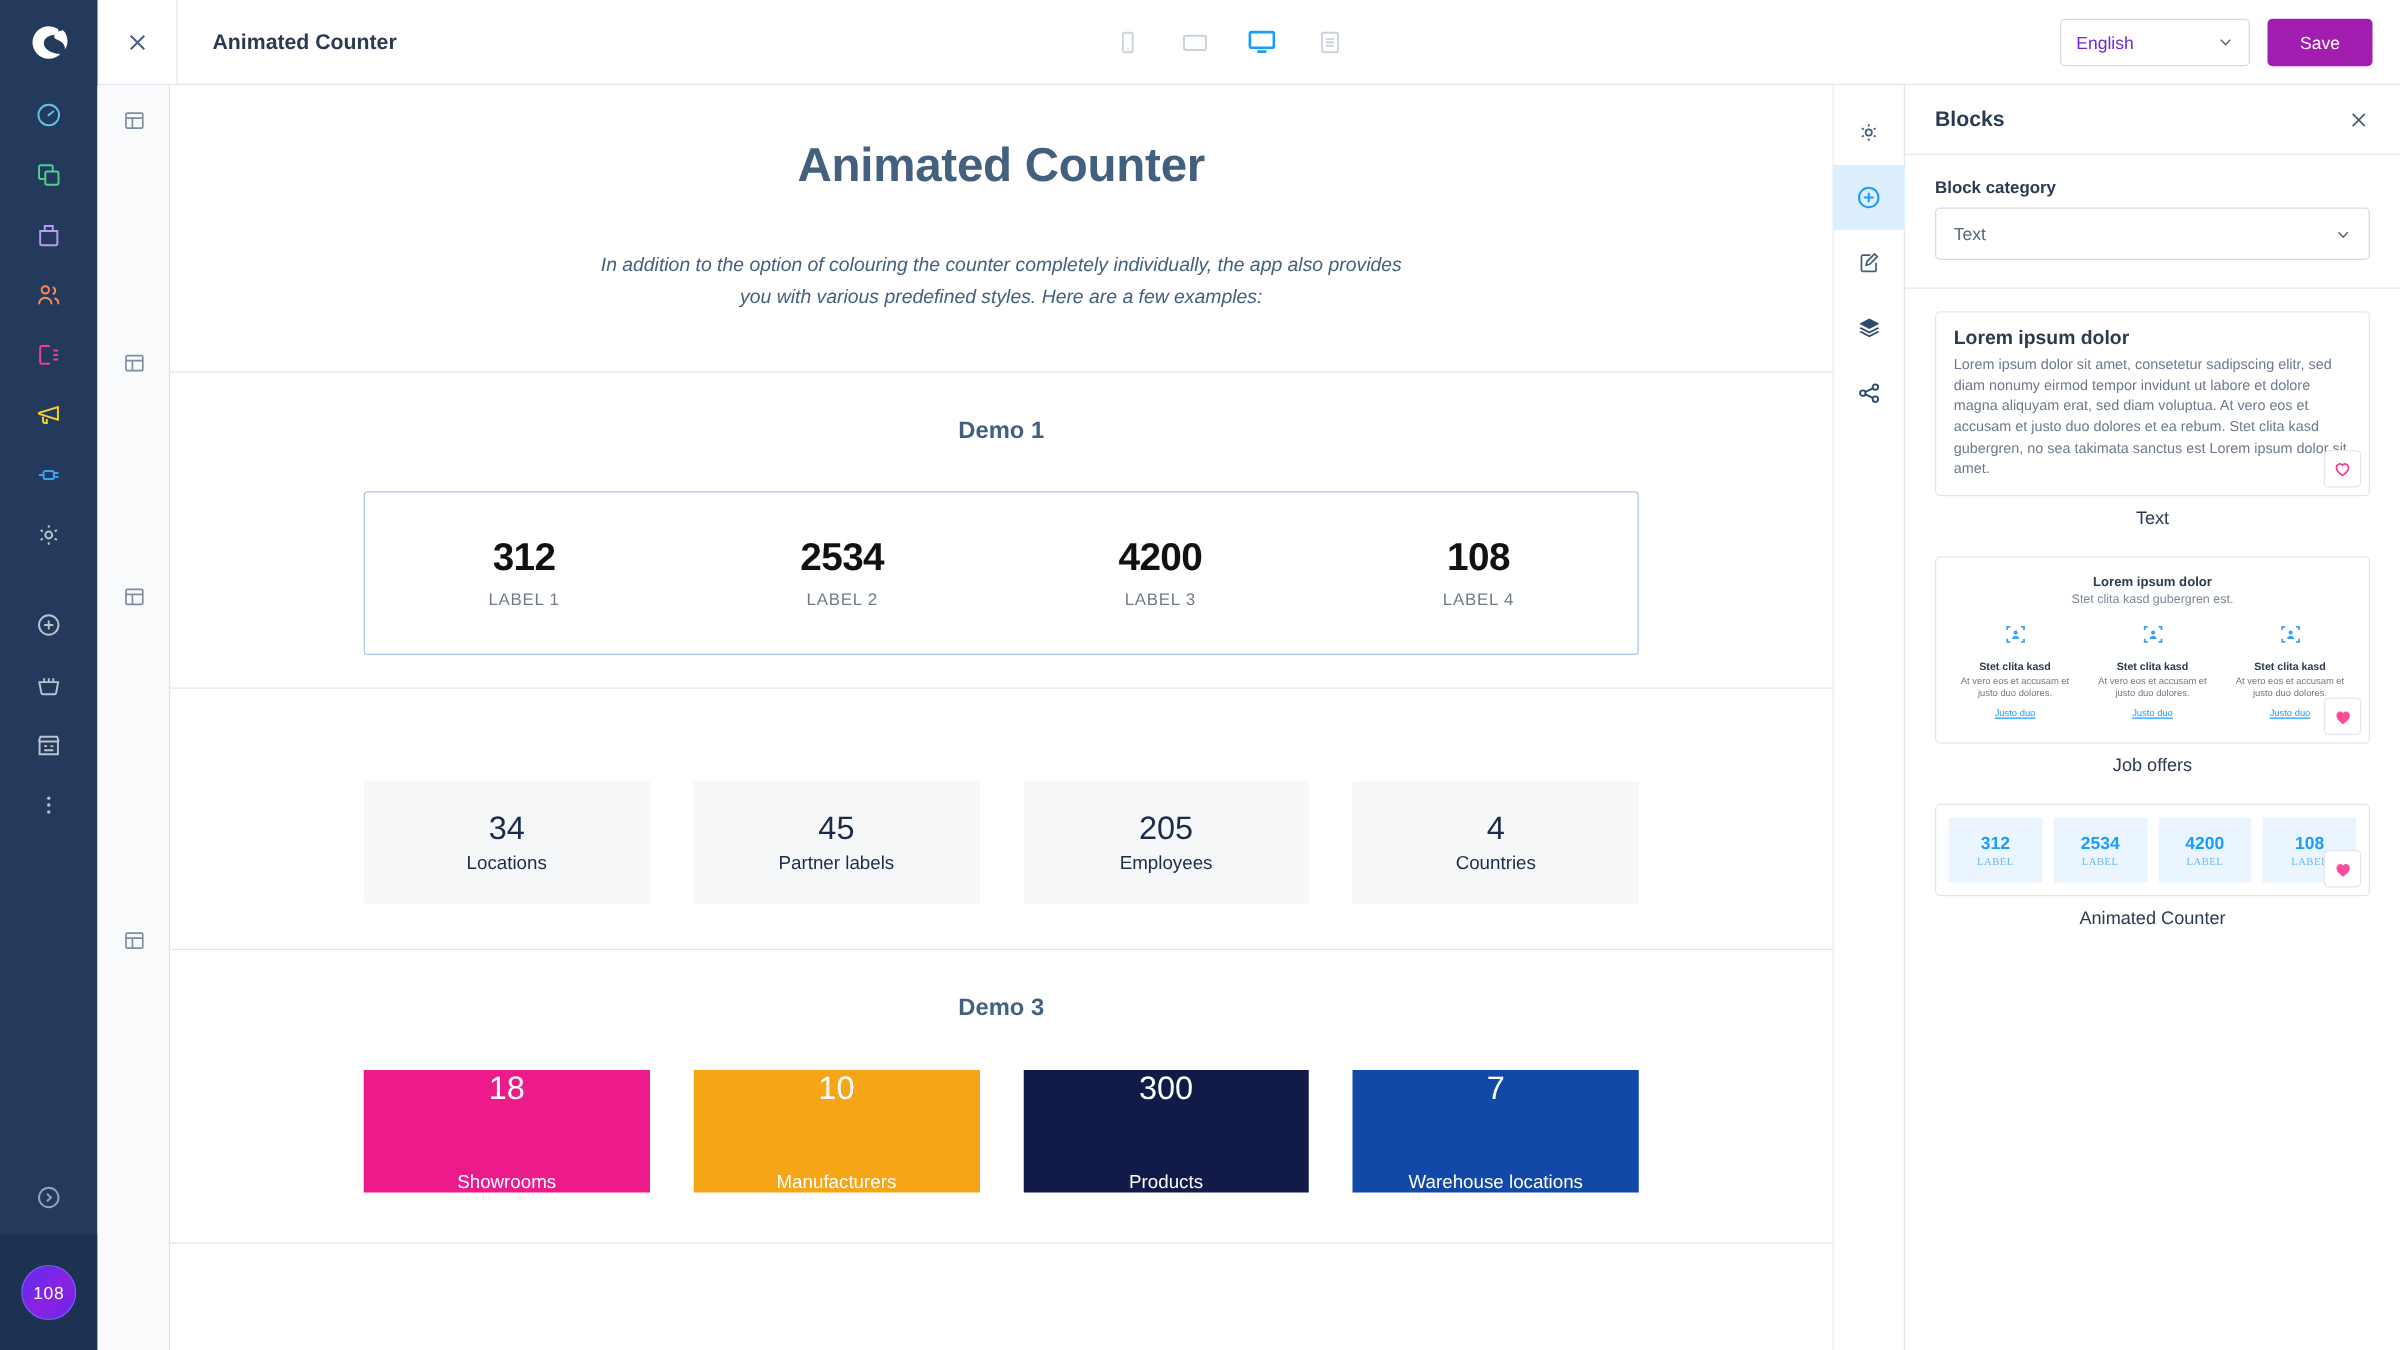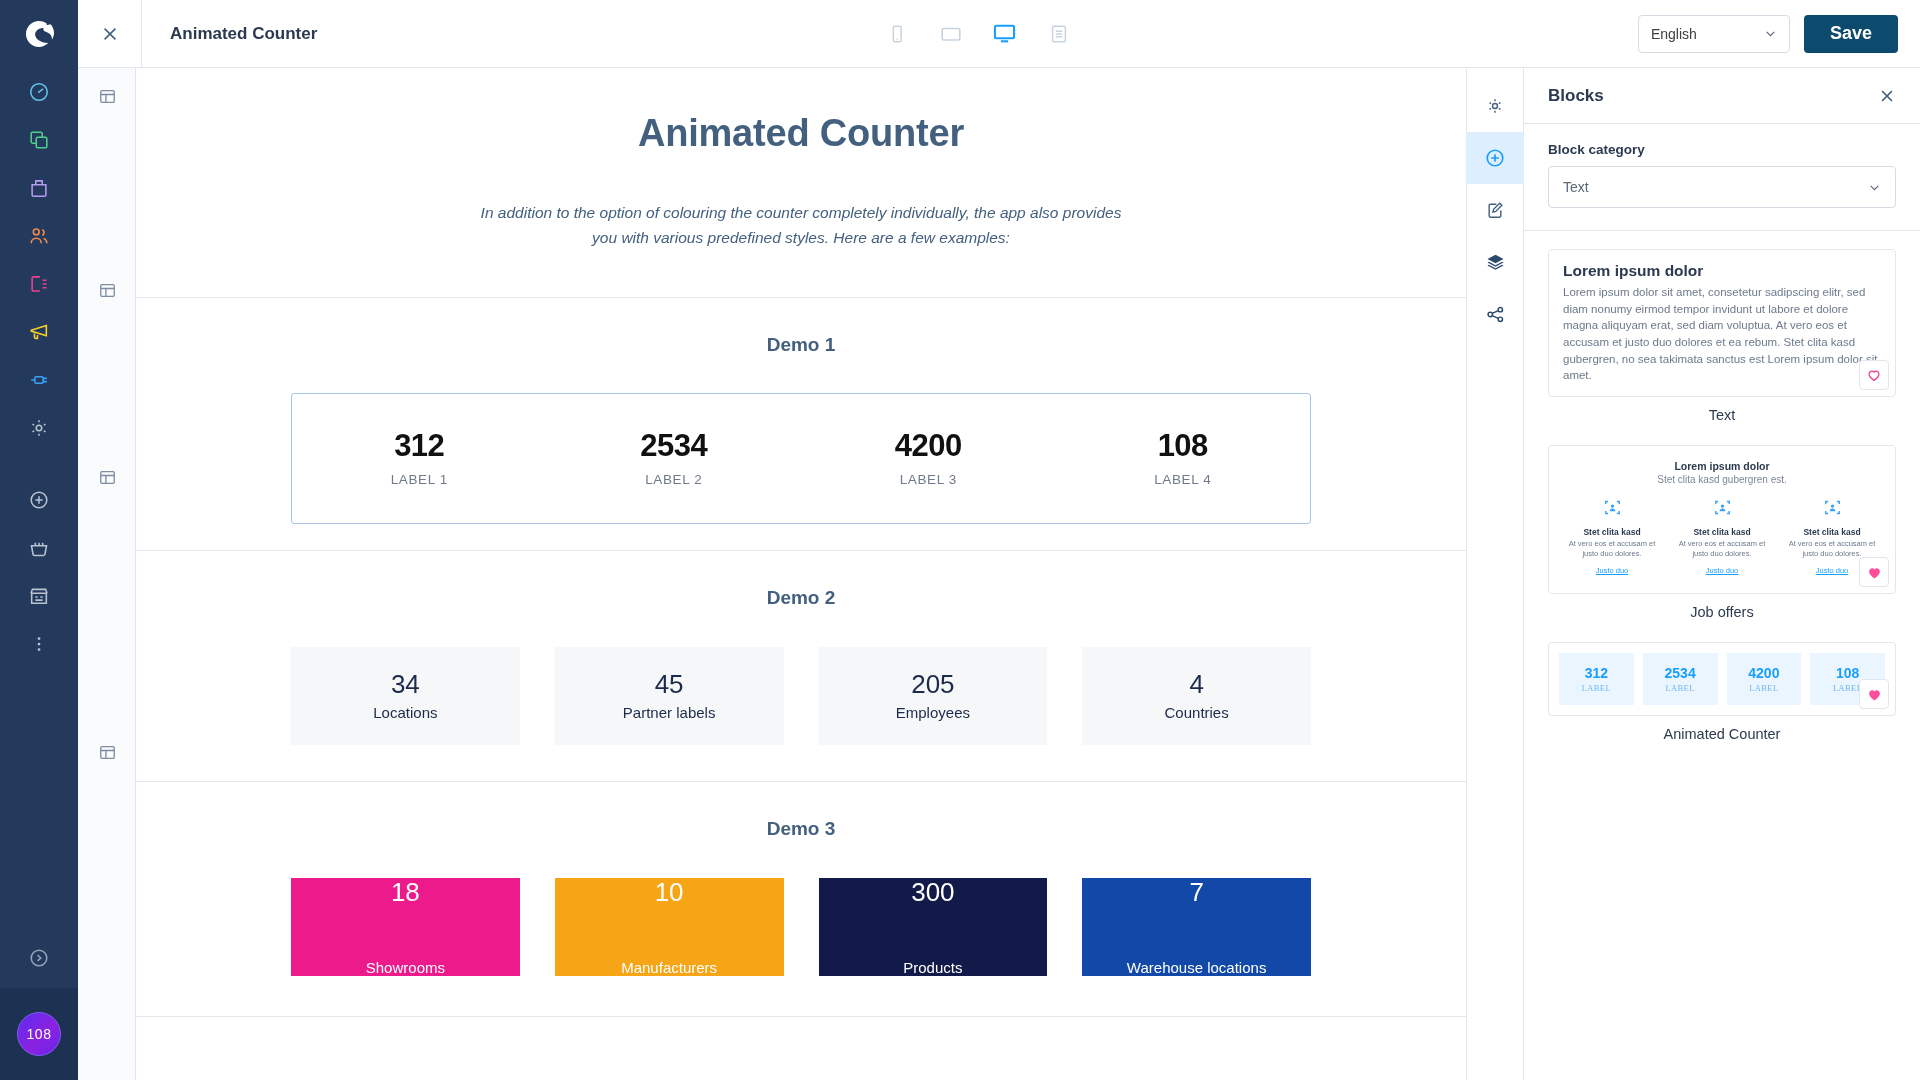--- a/index.html
+++ b/index.html
@@ -67,25 +67,25 @@
     font-size: 17px; font-weight: bold; color: #2b3a4f;
   }
   .topbar-devices {
     flex: 1; display: flex; align-items: center; justify-content: center; gap: 22px;
   }
   .dev-btn { width: 32px; height: 32px; display: flex; align-items: center; justify-content: center; cursor: pointer; }
   .topbar-right { display: flex; align-items: center; gap: 14px; padding-right: 22px; }
   .lang-select {
     width: 152px; height: 38px; border: 1px solid #d6dbe3; border-radius: 4px;
     background: #fff; display: flex; align-items: center; justify-content: space-between;
-    padding: 0 12px; font-size: 14px; color: #404040; cursor: pointer; gap: 27px;
+    padding: 0 12px; font-size: 14px; color: #6d28d9; cursor: pointer; gap: 27px;
   }
   .save-btn {
     height: 38px; padding: 0 26px; border-radius: 4px;
-    background: #0c4a6e; color: #fff; font-size: 18px; font-weight: bold;
+    background: #a21caf; color: #fff; font-size: 14px; font-weight: normal;
     display: flex; align-items: center; justify-content: center; cursor: pointer;
     border: none;
   }
 
   
   .body-row { flex: 1; display: flex; min-height: 0; }
 
   
   .gutter {
     width: 58px; flex: 0 0 58px;
@@ -444,21 +444,20 @@
               <div class="c1-lab">LABEL 3</div>
             </div>
             <div class="c1-cell">
               <div class="c1-val">108</div>
               <div class="c1-lab">LABEL 4</div>
             </div>
           </div>
         </div>
 
         <div class="section sec-demo2">
-          <div class="demo-head">Demo 2</div>
           <div class="grid4">
             <div class="d2-box">
               <div class="d2-val">34</div>
               <div class="d2-lab">Locations</div>
             </div>
             <div class="d2-box">
               <div class="d2-val">45</div>
               <div class="d2-lab">Partner labels</div>
             </div>
             <div class="d2-box">

